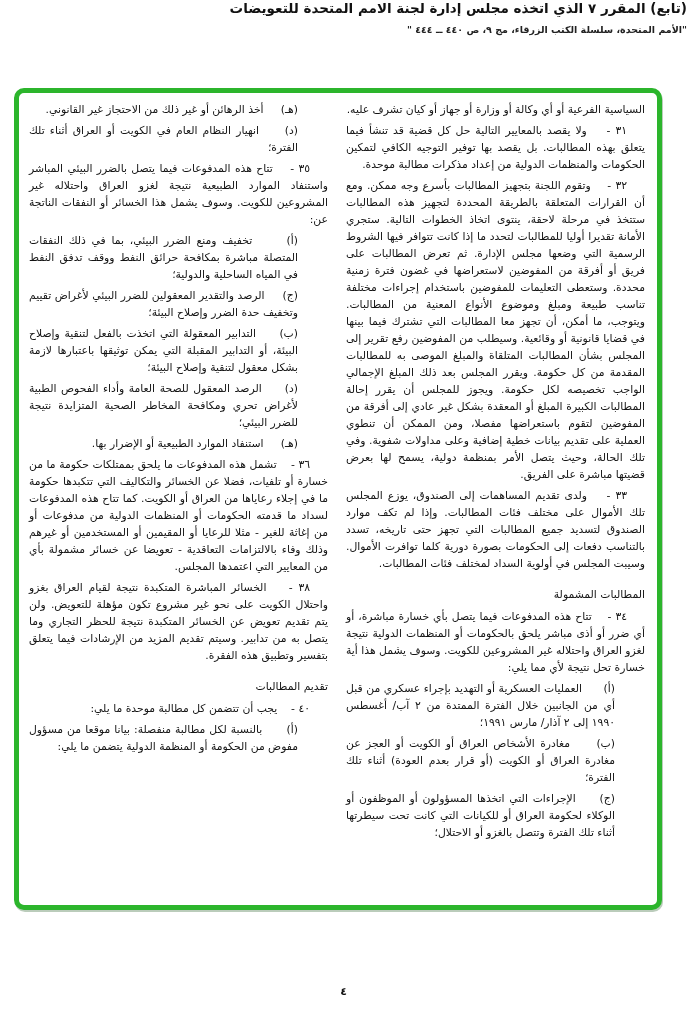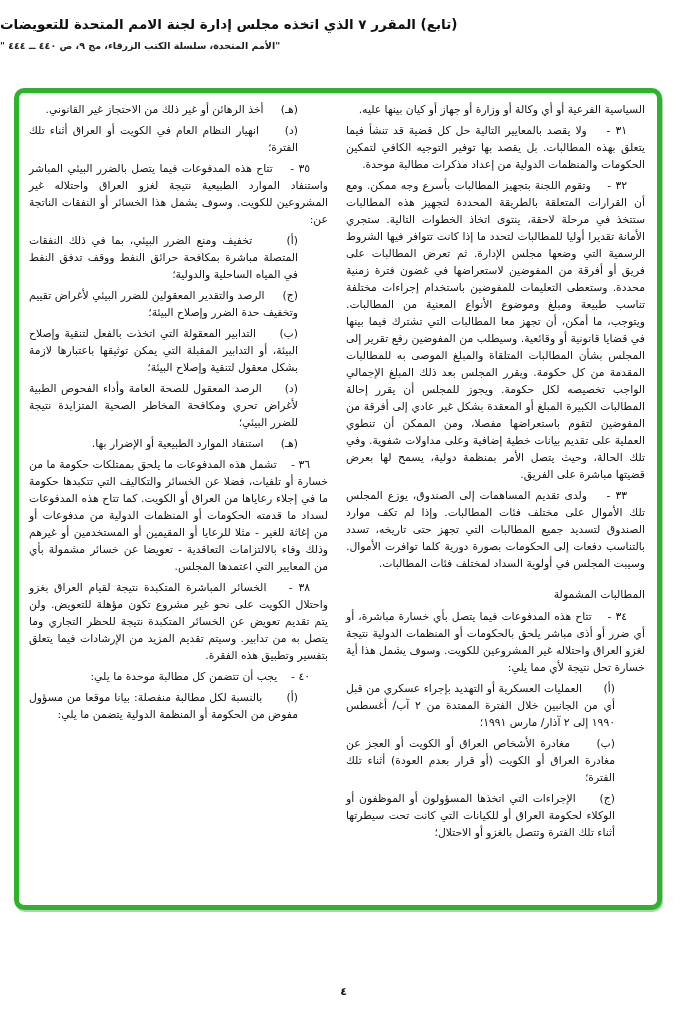--- a/index.html
+++ b/index.html
@@ -10,24 +10,24 @@
   }
   .page {
     position: relative;
     width: 687px;
     height: 1032px;
     background: #ffffff;
     overflow: hidden;
   }
   .doc-header {
     position: absolute;
-    top: 16px;
+    top: 0;
     left: 0;
     width: 100%;
-    text-align: left;
+    text-align: right;
     direction: rtl;
   }
   .doc-title {
     font-size: 13.5px;
     font-weight: bold;
     color: #111;
     letter-spacing: 0;
   }
   .doc-source {
     margin-top: 8px;
@@ -88,41 +88,42 @@
 <div class="page">
 
   <div class="doc-header">
     <div class="doc-title">(تابع) المقرر ٧ الذي اتخذه مجلس إدارة لجنة الامم المتحدة للتعويضات</div>
     <div class="doc-source">"الأمم المتحدة، سلسلة الكتب الزرقاء، مج ٩، ص ٤٤٠ ــ ٤٤٤ "</div>
   </div>
 
   <div class="content-box">
     <div class="columns">
       <div class="col">
-          <p class="p-cont">السياسية الفرعية أو أي وكالة أو وزارة أو جهاز أو كيان بينها عليه.</p>
+          <p class="p-cont">السياسية الفرعية أو أي وكالة أو وزارة أو جهاز أو كيان تشرف عليه.</p>
           <p class="p-para">٣١ -&nbsp;&nbsp;&nbsp;&nbsp;ولا يقصد بالمعايير التالية حل كل قضية قد تنشأ فيما يتعلق بهذه المطالبات. بل يقصد بها توفير التوجيه الكافي لتمكين الحكومات والمنظمات الدولية من إعداد مذكرات مطالبة موحدة.</p>
           <p class="p-para">٣٢ -&nbsp;&nbsp;&nbsp;&nbsp;وتقوم اللجنة بتجهيز المطالبات بأسرع وجه ممكن. ومع أن القرارات المتعلقة بالطريقة المحددة لتجهيز هذه المطالبات ستتخذ في مرحلة لاحقة، ينتوى اتخاذ الخطوات التالية. ستجري الأمانة تقديرا أوليا للمطالبات لتحدد ما إذا كانت تتوافر فيها الشروط الرسمية التي وضعها مجلس الإدارة. ثم تعرض المطالبات على فريق أو أفرقة من المفوضين لاستعراضها في غضون فترة زمنية محددة. وستعطى التعليمات للمفوضين باستخدام إجراءات مختلفة تناسب طبيعة ومبلغ وموضوع الأنواع المعنية من المطالبات. ويتوجب، ما أمكن، أن تجهز معا المطالبات التي تشترك فيما بينها في قضايا قانونية أو وقائعية. وسيطلب من المفوضين رفع تقرير إلى المجلس بشأن المطالبات المتلقاة والمبلغ الموصى به للمطالبات المقدمة من كل حكومة. ويقرر المجلس بعد ذلك المبلغ الإجمالي الواجب تخصيصه لكل حكومة. ويجوز للمجلس أن يقرر إحالة المطالبات الكبيرة المبلغ أو المعقدة بشكل غير عادي إلى أفرقة من المفوضين لتقوم باستعراضها مفصلا، ومن الممكن أن تنطوي العملية على تقديم بيانات خطية إضافية وعلى مداولات شفوية. وفي تلك الحالة، وحيث يتصل الأمر بمنظمة دولية، يسمح لها بعرض قضيتها مباشرة على الفريق.</p>
           <p class="p-para">٣٣ -&nbsp;&nbsp;&nbsp;&nbsp;ولدى تقديم المساهمات إلى الصندوق، يوزع المجلس تلك الأموال على مختلف فئات المطالبات. وإذا لم تكف موارد الصندوق لتسديد جميع المطالبات التي تجهز حتى تاريخه، تسدد بالتناسب دفعات إلى الحكومات بصورة دورية كلما توافرت الأموال. وسيبت المجلس في أولوية السداد لمختلف فئات المطالبات.</p>
           <p class="p-heading">المطالبات المشمولة</p>
           <p class="p-para">٣٤ -&nbsp;&nbsp;&nbsp;&nbsp;تتاح هذه المدفوعات فيما يتصل بأي خسارة مباشرة، أو أي ضرر أو أذى مباشر يلحق بالحكومات أو المنظمات الدولية نتيجة لغزو العراق واحتلاله غير المشروعين للكويت. وسوف يشمل هذا أية خسارة تحل نتيجة لأي مما يلي:</p>
           <p class="p-sub">(أ)&nbsp;&nbsp;&nbsp;&nbsp;&nbsp;&nbsp;العمليات العسكرية أو التهديد بإجراء عسكري من قبل أي من الجانبين خلال الفترة الممتدة من ٢ آب/ أغسطس ١٩٩٠ إلى ٢ آذار/ مارس ١٩٩١؛</p>
           <p class="p-sub">(ب)&nbsp;&nbsp;&nbsp;&nbsp;&nbsp;مغادرة الأشخاص العراق أو الكويت أو العجز عن مغادرة العراق أو الكويت (أو قرار بعدم العودة) أثناء تلك الفترة؛</p>
           <p class="p-sub">(ج)&nbsp;&nbsp;&nbsp;&nbsp;&nbsp;الإجراءات التي اتخذها المسؤولون أو الموظفون أو الوكلاء لحكومة العراق أو للكيانات التي كانت تحت سيطرتها أثناء تلك الفترة وتتصل بالغزو أو الاحتلال؛</p>
         </div>
       <div class="col">
           <p class="p-sub">(هـ)&nbsp;&nbsp;&nbsp;&nbsp;&nbsp;أخذ الرهائن أو غير ذلك من الاحتجاز غير القانوني.</p>
           <p class="p-sub">(د)&nbsp;&nbsp;&nbsp;&nbsp;&nbsp;انهيار النظام العام في الكويت أو العراق أثناء تلك الفترة؛</p>
           <p class="p-para">٣٥ -&nbsp;&nbsp;&nbsp;&nbsp;تتاح هذه المدفوعات فيما يتصل بالضرر البيئي المباشر واستنفاد الموارد الطبيعية نتيجة لغزو العراق واحتلاله غير المشروعين للكويت. وسوف يشمل هذا الخسائر أو النفقات الناتجة عن:</p>
           <p class="p-sub">(أ)&nbsp;&nbsp;&nbsp;&nbsp;&nbsp;&nbsp;تخفيف ومنع الضرر البيئي، بما في ذلك النفقات المتصلة مباشرة بمكافحة حرائق النفط ووقف تدفق النفط في المياه الساحلية والدولية؛</p>
           <p class="p-sub">(ج)&nbsp;&nbsp;&nbsp;&nbsp;&nbsp;الرصد والتقدير المعقولين للضرر البيئي لأغراض تقييم وتخفيف حدة الضرر وإصلاح البيئة؛</p>
           <p class="p-sub">(ب)&nbsp;&nbsp;&nbsp;&nbsp;&nbsp;التدابير المعقولة التي اتخذت بالفعل لتنقية وإصلاح البيئة، أو التدابير المقبلة التي يمكن توثيقها باعتبارها لازمة بشكل معقول لتنقية وإصلاح البيئة؛</p>
           <p class="p-sub">(د)&nbsp;&nbsp;&nbsp;&nbsp;&nbsp;الرصد المعقول للصحة العامة وأداء الفحوص الطبية لأغراض تحري ومكافحة المخاطر الصحية المتزايدة نتيجة للضرر البيئي؛</p>
           <p class="p-sub">(هـ)&nbsp;&nbsp;&nbsp;&nbsp;&nbsp;استنفاد الموارد الطبيعية أو الإضرار بها.</p>
           <p class="p-para">٣٦ -&nbsp;&nbsp;&nbsp;&nbsp;تشمل هذه المدفوعات ما يلحق بممتلكات حكومة ما من خسارة أو تلفيات، فضلا عن الخسائر والتكاليف التي تتكبدها حكومة ما في إجلاء رعاياها من العراق أو الكويت. كما تتاح هذه المدفوعات لسداد ما قدمته الحكومات أو المنظمات الدولية من مدفوعات أو من إغاثة للغير - مثلا للرعايا أو المقيمين أو المستخدمين أو غيرهم وذلك وفاء بالالتزامات التعاقدية - تعويضا عن خسائر مشمولة بأي من المعايير التي اعتمدها المجلس.</p>
           <p class="p-para">٣٨ -&nbsp;&nbsp;&nbsp;&nbsp;الخسائر المباشرة المتكبدة نتيجة لقيام العراق بغزو واحتلال الكويت على نحو غير مشروع تكون مؤهلة للتعويض. ولن يتم تقديم تعويض عن الخسائر المتكبدة نتيجة للحظر التجاري وما يتصل به من تدابير. وسيتم تقديم المزيد من الإرشادات فيما يتعلق بتفسير وتطبيق هذه الفقرة.</p>
+          <p class="p-heading">تقديم المطالبات</p>
           <p class="p-para">٤٠ -&nbsp;&nbsp;&nbsp;&nbsp;يجب أن تتضمن كل مطالبة موحدة ما يلي:</p>
           <p class="p-sub">(أ)&nbsp;&nbsp;&nbsp;&nbsp;&nbsp;&nbsp;بالنسبة لكل مطالبة منفصلة: بيانا موقعا من مسؤول مفوض من الحكومة أو المنظمة الدولية يتضمن ما يلي:</p>
         </div>
     </div>
   </div>
 
   <div class="page-footer">٤</div>
 
 </div>
 

